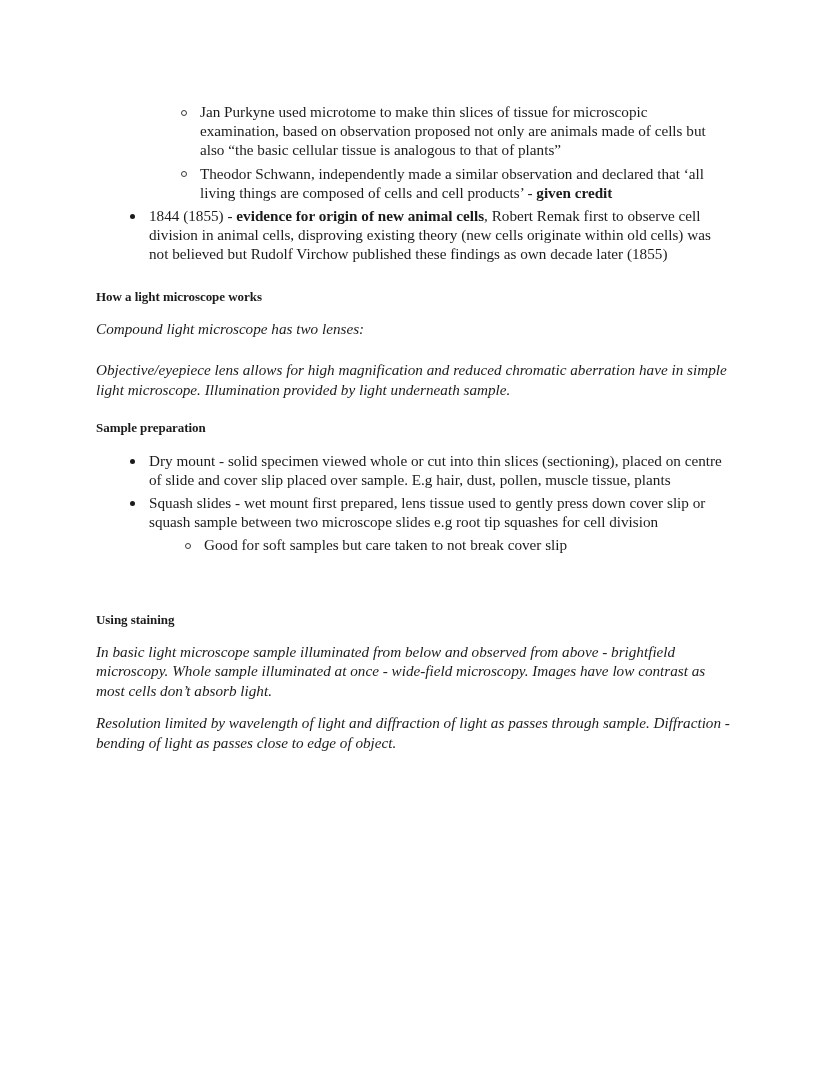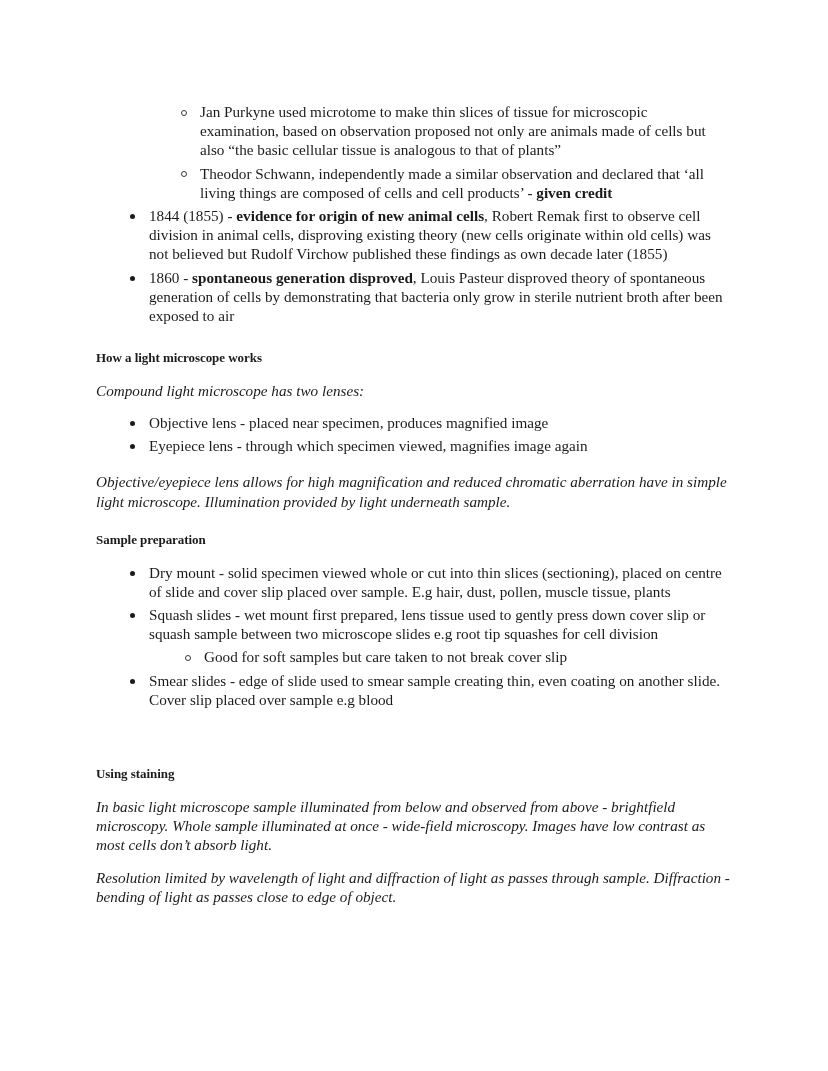--- a/index.html
+++ b/index.html
@@ -108,42 +108,36 @@
 <body>
 
 <div class="page">
   <div class="doc" id="doc-root">
       <ul class="lvl2">
         <li><span>Jan Purkyne used microtome to make thin slices of tissue for microscopic examination, based on observation proposed not only are animals made of cells but also “the basic cellular tissue is analogous to that of plants”</span></li>
         <li><span>Theodor Schwann, independently made a similar observation and declared that ‘all living things are composed of cells and cell products’ - <strong>given credit</strong></span></li>
       </ul>
       <ul class="lvl1">
         <li><span>1844 (1855) - <strong>evidence for origin of new animal cells</strong>, Robert Remak first to observe cell division in animal cells, disproving existing theory (new cells originate within old cells) was not believed but Rudolf Virchow published these findings as own decade later (1855)</span></li>
-        <li><span>1860 - <strong>spontaneous generation disproved</strong>, Louis Pasteur disproved theory of spontaneous generation of cells by demonstrating that bacteria only grow in sterile nutrient broth after been exposed to air</span></li>
       </ul>
       <div class="gap-section"></div>
       <h3 class="heading">How a light microscope works</h3>
       <div class="gap-para"></div>
       <p class="para">Compound light microscope has two lenses:</p>
       <div class="gap-list"></div>
-      <ul class="lvl1">
-        <li><span>Objective lens - placed near specimen, produces magnified image</span></li>
-        <li><span>Eyepiece lens - through which specimen viewed, magnifies image again</span></li>
-      </ul>
       <div class="gap-para"></div>
       <p class="para">Objective/eyepiece lens allows for high magnification and reduced chromatic aberration have in simple light microscope. Illumination provided by light underneath sample.</p>
       <div class="gap-section"></div>
       <h3 class="heading">Sample preparation</h3>
       <div class="gap-list"></div>
       <ul class="lvl1">
         <li><span>Dry mount - solid specimen viewed whole or cut into thin slices (sectioning), placed on centre of slide and cover slip placed over sample. E.g hair, dust, pollen, muscle tissue, plants</span></li>
         <li><span>Squash slides - wet mount first prepared, lens tissue used to gently press down cover slip or squash sample between two microscope slides e.g root tip squashes for cell division</span><ul class="lvl2">
             <li><span>Good for soft samples but care taken to not break cover slip</span></li>
           </ul></li>
-        <li><span>Smear slides - edge of slide used to smear sample creating thin, even coating on another slide. Cover slip placed over sample e.g blood</span></li>
       </ul>
       <div class="gap-big"></div>
       <h3 class="heading">Using staining</h3>
       <div class="gap-para"></div>
       <p class="para">In basic light microscope sample illuminated from below and observed from above - brightfield microscopy. Whole sample illuminated at once - wide-field microscopy. Images have low contrast as most cells don’t absorb light.</p>
       <div class="gap-para"></div>
       <p class="para">Resolution limited by wavelength of light and diffraction of light as passes through sample. Diffraction - bending of light as passes close to edge of object.</p>
     </div>
 </div>
 

